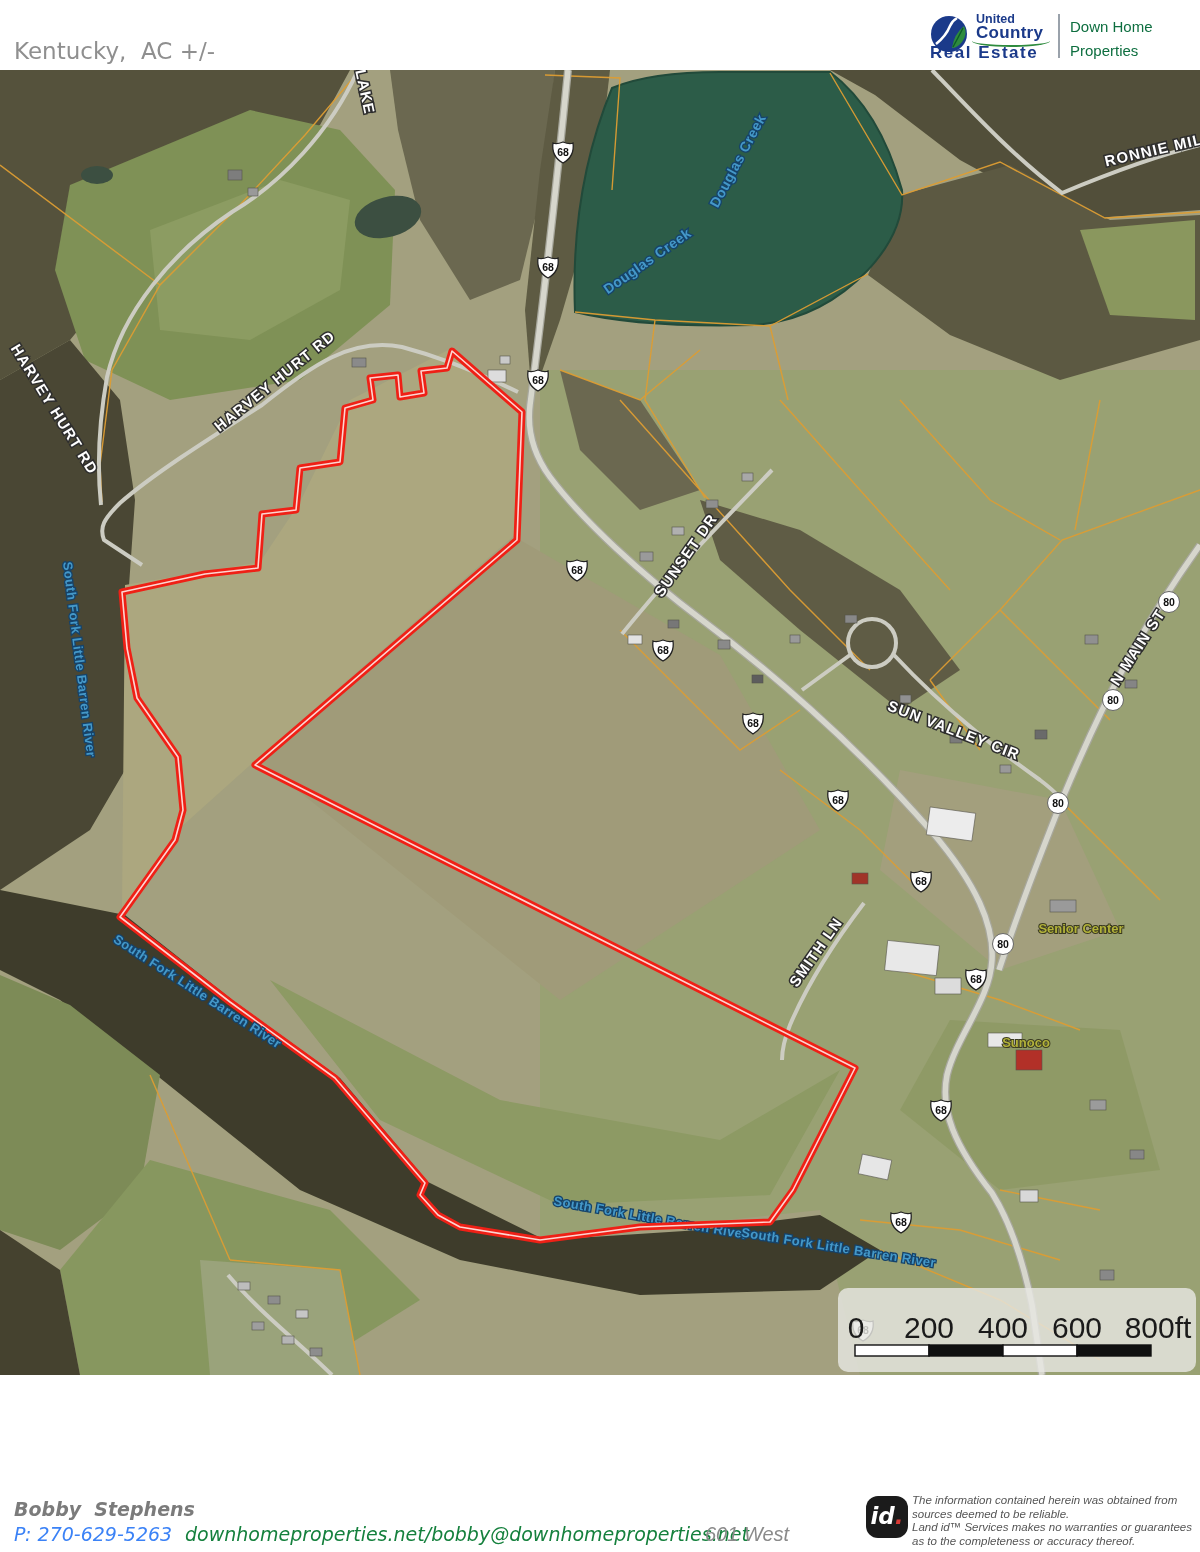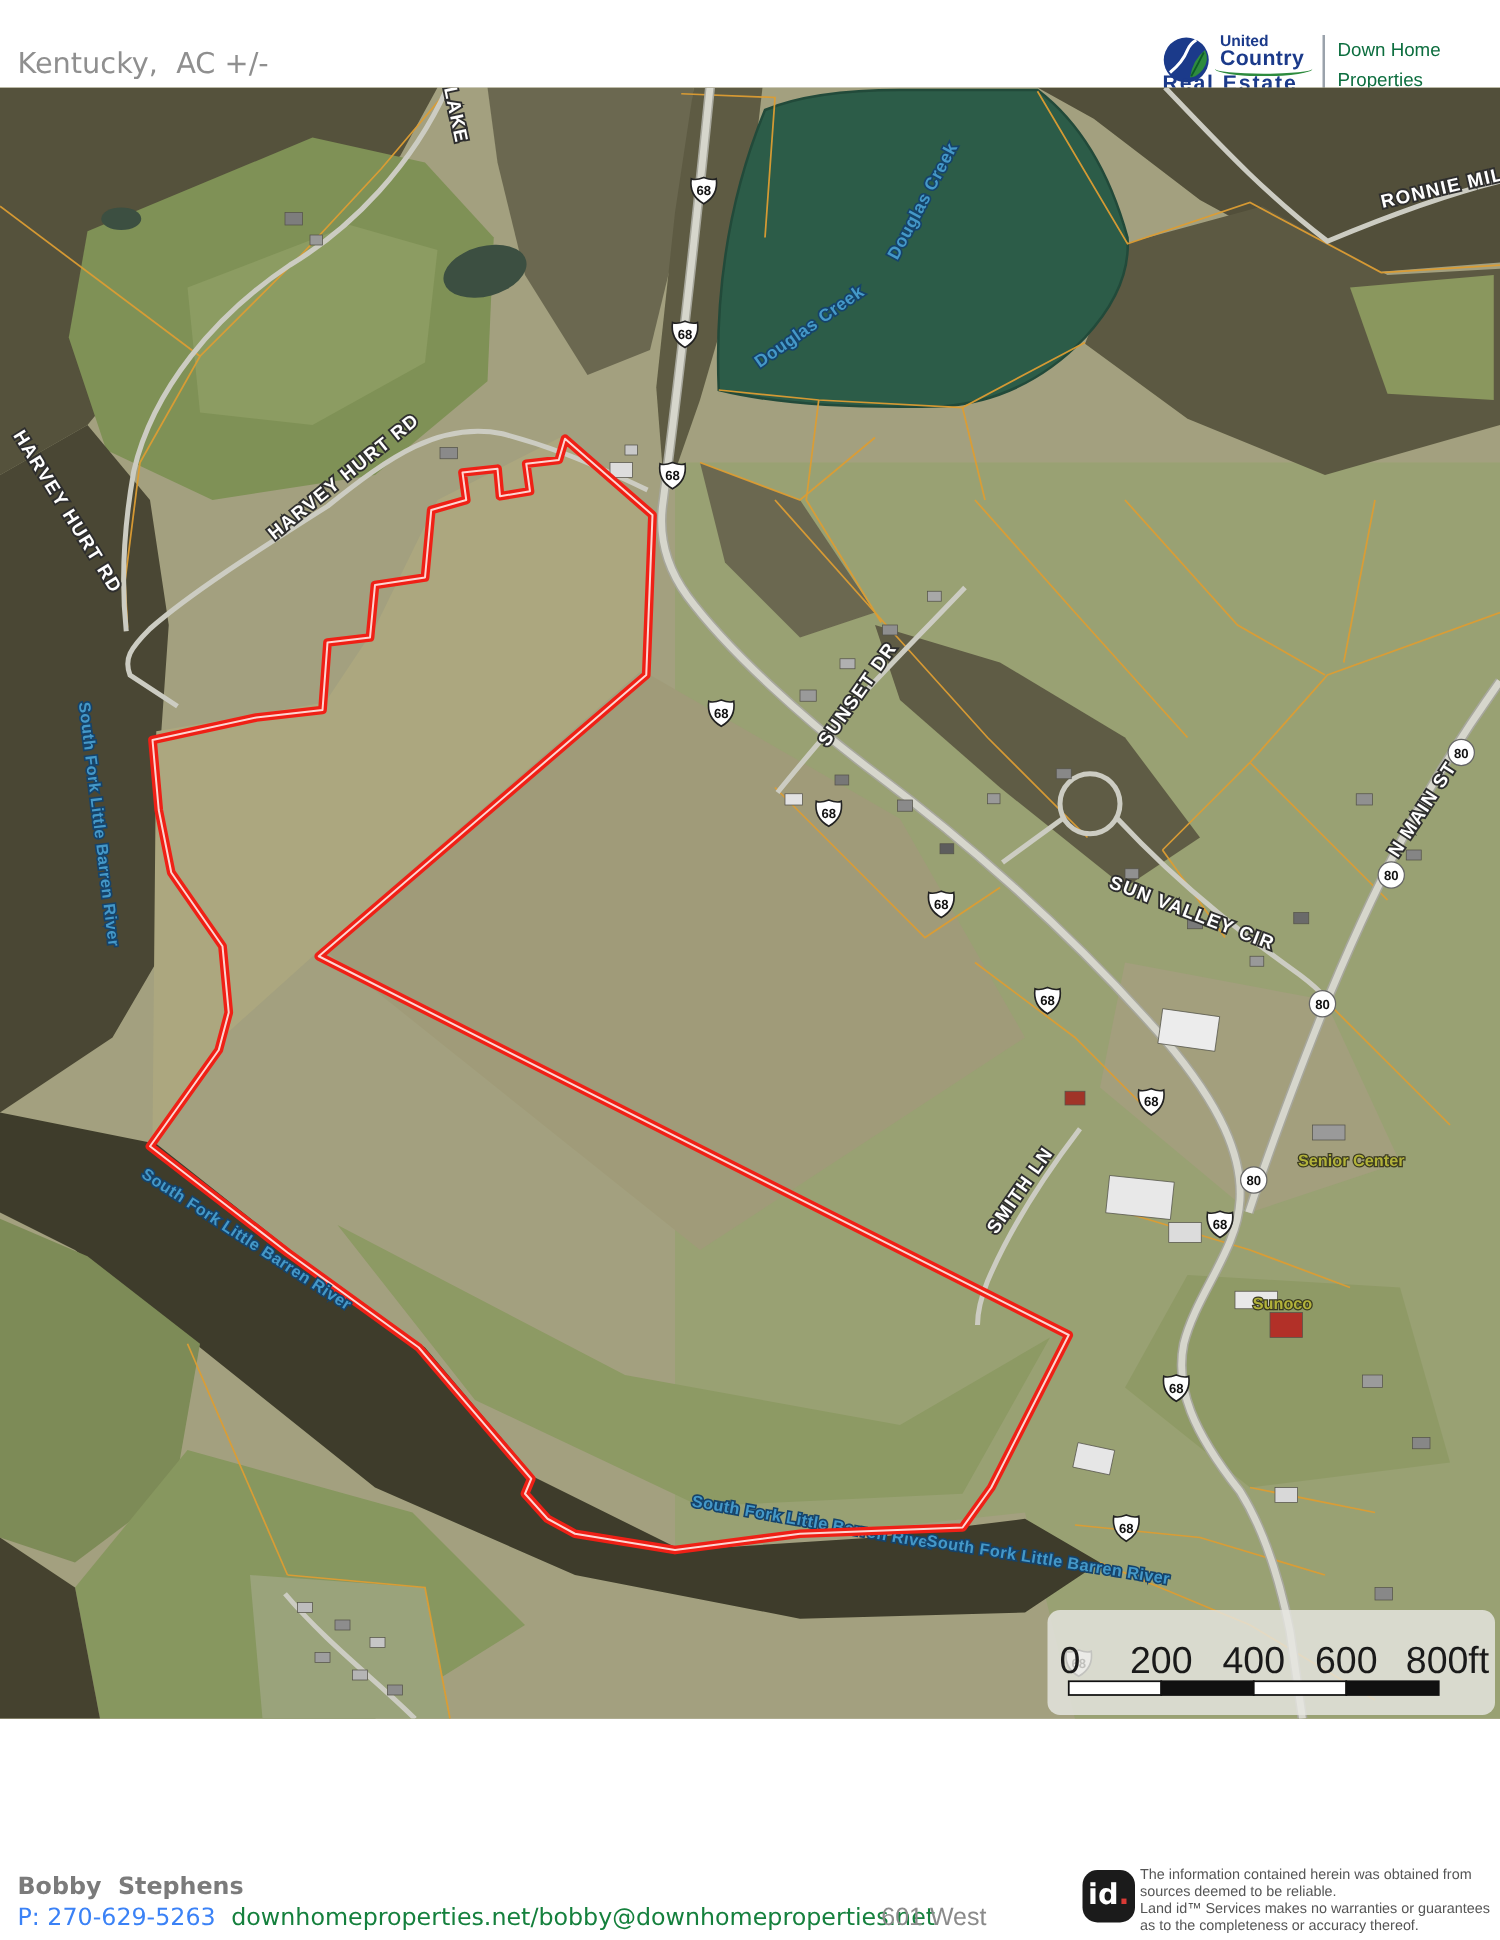--- a/index.html
+++ b/index.html
@@ -3,21 +3,21 @@
 <meta charset="utf-8">
 <style>
   html,body{margin:0;padding:0;background:#ffffff;}
   body{width:1200px;height:1552px;font-family:"Liberation Sans",sans-serif;position:relative;overflow:hidden;}
   .page{position:absolute;inset:0;}
 
   
   .header{position:absolute;left:0;top:0;width:1200px;height:70px;background:#fff;}
   .title{position:absolute;left:14px;top:6px;font-family:"DejaVu Sans",sans-serif;font-size:26px;font-weight:bold;color:#7d7d7d;letter-spacing:.5px;}
   .subtitle{position:absolute;left:14px;top:38px;font-family:"DejaVu Sans",sans-serif;font-size:23px;color:#8f8f8f;white-space:pre;}
-  .brand{position:absolute;right:10px;top:6px;width:260px;height:60px;margin-top:14px;}
+  .brand{position:absolute;right:10px;top:6px;width:260px;height:60px;}
   .brand .globe{position:absolute;left:0;top:8px;width:40px;height:40px;}
   .uc-sm{position:absolute;left:46px;top:6px;font-size:12.5px;font-weight:bold;color:#1b3a8a;}
   .uc-lg{position:absolute;left:46px;top:17px;font-size:17px;font-weight:bold;color:#1b3a8a;letter-spacing:.3px;}
   .uc-re{position:absolute;left:0px;top:37px;font-size:17px;font-weight:bold;color:#1b3a8a;letter-spacing:1.5px;}
   .uc-swoosh{position:absolute;left:42px;top:33px;width:78px;height:6px;border-bottom:2.5px solid #2e8b3e;border-radius:0 0 100% 100%/0 0 12px 12px;}
   .brand .divider{position:absolute;left:128px;top:8px;width:2px;height:44px;background:#9aa2ab;}
   .dh1{position:absolute;left:140px;top:12px;font-size:15px;font-weight:normal;color:#0d6e3f;}
   .dh2{position:absolute;left:140px;top:36px;font-size:15px;font-weight:normal;color:#0d6e3f;}
 
   
@@ -29,21 +29,21 @@
   .pl{font-family:"Liberation Sans",sans-serif;font-size:13px;font-weight:bold;fill:#b2b23a;stroke:#3a3a20;stroke-width:2px;paint-order:stroke;text-anchor:middle;}
   .shtx{font-family:"Liberation Sans",sans-serif;font-size:10.5px;font-weight:bold;fill:#111;text-anchor:middle;}
   .sctx{font-family:"Liberation Sans",sans-serif;font-size:30px;fill:#1a1a1a;text-anchor:middle;}
 
   
   .legend{position:absolute;left:0;top:1381px;width:1200px;height:44px;background:#fff;}
   .legend-icon{position:absolute;left:12px;top:6px;}
   .legend-label{position:absolute;left:44px;top:13px;font-size:13px;color:#222;}
 
   
-  .footer{position:absolute;left:0;top:1470px;width:1029px;height:82px;background:#fff;}
+  .footer{position:absolute;left:0;top:1470px;width:1029px;height:82px;background:#fff;font-style:italic;}
   .agent{position:absolute;left:14px;top:28px;font-family:"DejaVu Sans",sans-serif;font-size:19px;font-weight:bold;color:#7b7b7b;white-space:pre;}
   .phone{position:absolute;left:14px;top:53px;font-family:"DejaVu Sans",sans-serif;font-size:19px;color:#3b82f6;}
   .web{position:absolute;left:185px;top:53px;font-family:"DejaVu Sans",sans-serif;font-size:19px;color:#15803d;text-decoration:none;}
   .addr{position:absolute;left:705px;top:53px;font-size:20px;color:#8a8a8a;}
   .idlogo{position:absolute;left:866px;top:26px;width:42px;height:42px;background:#1b1b1b;border-radius:12px;color:#fff;font-weight:bold;font-size:23px;text-align:center;line-height:40px;font-family:"DejaVu Sans",sans-serif;}
   .idlogo .dot{color:#d93a35;}
   .disclaimer{position:absolute;left:912px;top:24px;width:286px;font-size:11.5px;line-height:13.5px;color:#555;}
 </style>
 </head>
 <body>

